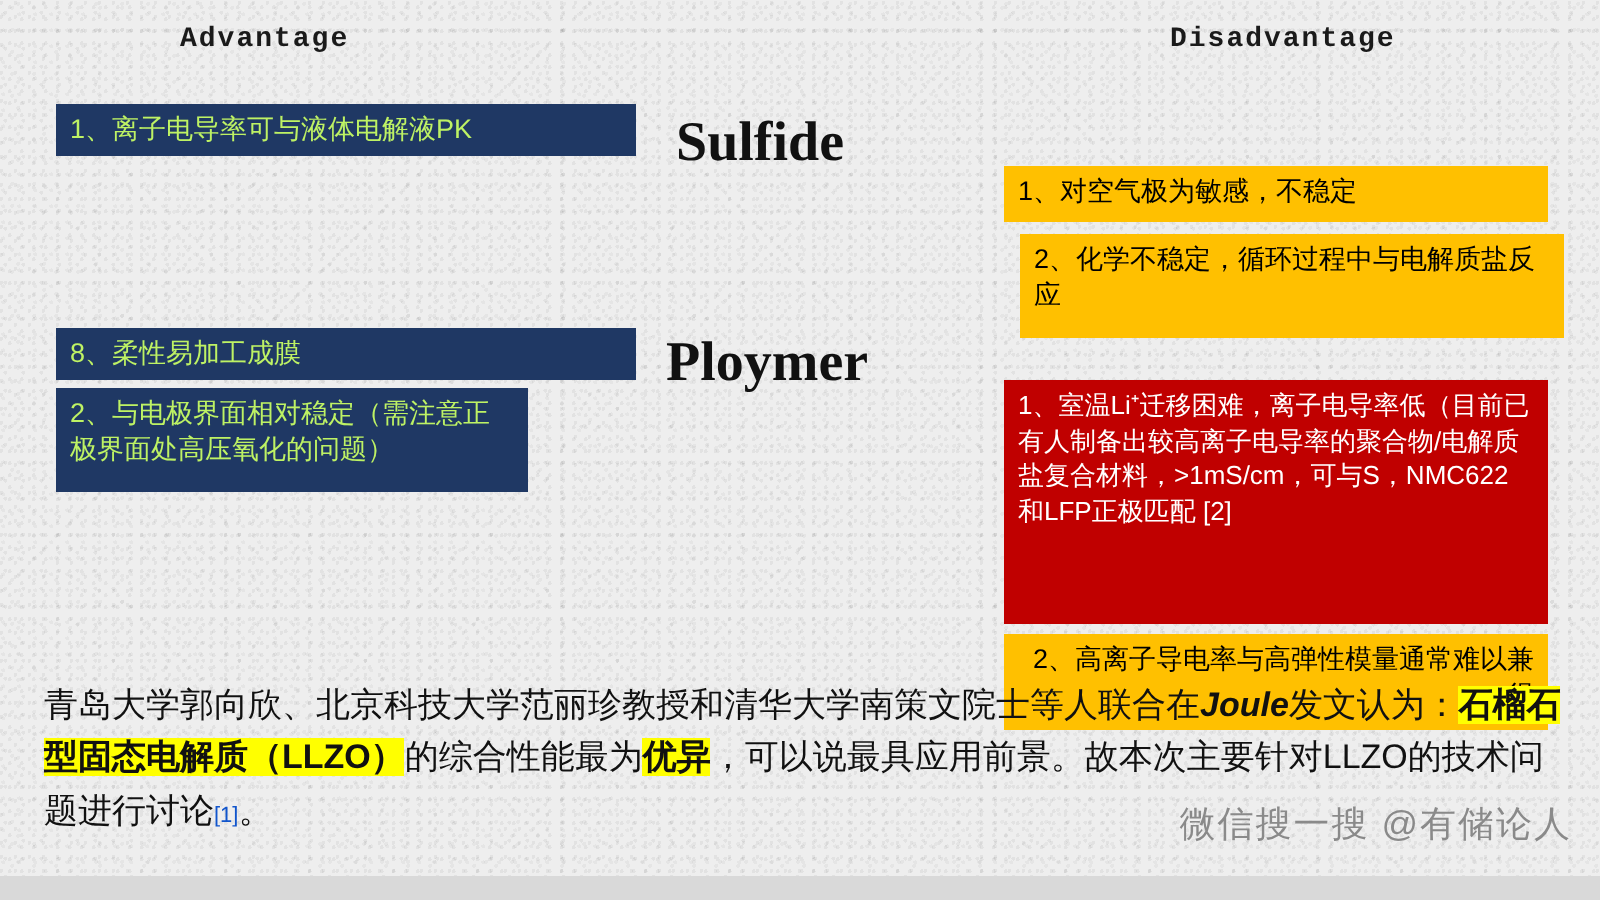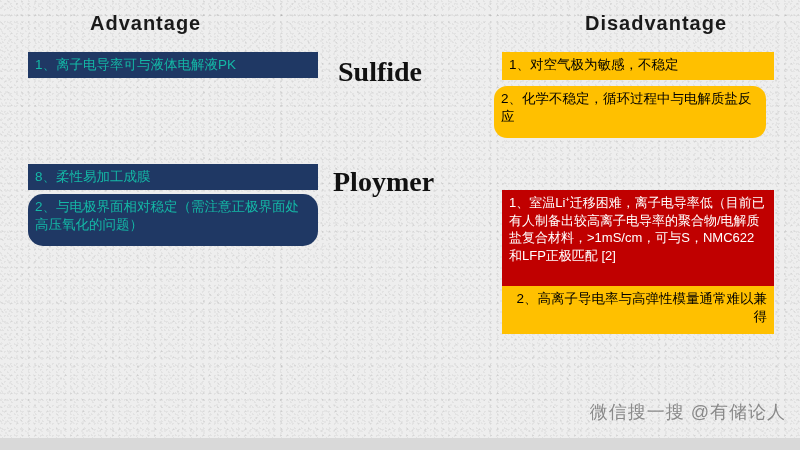--- a/index.html
+++ b/index.html
@@ -25,23 +25,23 @@
       radial-gradient(circle at 10% 20%, rgba(0,0,0,0.05) 0 1px, transparent 1px),
       radial-gradient(circle at 30% 70%, rgba(0,0,0,0.05) 0 1px, transparent 1px),
       radial-gradient(circle at 55% 35%, rgba(0,0,0,0.04) 0 1px, transparent 1px),
       radial-gradient(circle at 80% 60%, rgba(0,0,0,0.05) 0 1px, transparent 1px),
       radial-gradient(circle at 70% 15%, rgba(0,0,0,0.04) 0 1px, transparent 1px),
       radial-gradient(circle at 20% 90%, rgba(0,0,0,0.04) 0 1px, transparent 1px);
     background-size: 7px 7px, 9px 9px, 11px 11px, 6px 6px, 13px 13px, 8px 8px;
   }
   .hdr {
     position: absolute;
-    font-family: Liberation Sans, sans-serif;
+    font-family: Liberation Mono, monospace;
     font-weight: bold;
-    font-size: 20px;
+    font-size: 14px;
     color: #1a1a1a;
     letter-spacing: 1px;
     white-space: nowrap;
   }
   #hdr-adv { left: 90px; top: 12px; }
   #hdr-dis { left: 585px; top: 12px; }
 
   .cat {
     position: absolute;
     font-family: "Liberation Serif", serif;
@@ -56,39 +56,40 @@
   .box {
     position: absolute;
     box-sizing: border-box;
     padding: 4px 7px;
     font-size: 13.5px;
     line-height: 1.35;
     font-family: "Liberation Sans", sans-serif;
   }
   .box.blue {
     background: #1f3864;
-    color: #14b8a6;
+    color: #bef264;
   }
   .box.gold {
     background: #ffc000;
     color: #000000;
+    margin-top: 31px;
   }
   .box.red {
     background: #c00000;
     color: #ffffff;
   }
 
   
   #adv-sulfide-1 { left: 28px; top: 52px; width: 290px; height: 26px; }
   #adv-polymer-1 { left: 28px; top: 164px; width: 290px; height: 26px; }
-  #adv-polymer-2 { left: 28px; top: 194px; width: 290px; height: 52px; border-radius: 15px; }
+  #adv-polymer-2 { left: 28px; top: 194px; width: 236px; height: 52px; }
 
   
   #dis-sulfide-1 { left: 502px; top: 52px; width: 272px; height: 28px; }
-  #dis-sulfide-2 { left: 494px; top: 86px; width: 272px; height: 52px; border-radius: 13px; }
+  #dis-sulfide-2 { left: 510px; top: 86px; width: 272px; height: 52px; }
   #dis-polymer-1 { left: 502px; top: 158px; width: 272px; height: 122px; font-size: 13px; margin-top: 32px; }
   #dis-polymer-2 { left: 502px; top: 286px; width: 272px; height: 48px; text-align: right; }
 
   
   #para {
     position: absolute;
     left: 22px;
     top: 340px;
     width: 760px;
     font-size: 17px;
@@ -143,16 +144,19 @@
 
   <div class="box blue" id="adv-polymer-1">8、柔性易加工成膜</div>
   <div class="box blue" id="adv-polymer-2">2、与电极界面相对稳定（需注意正极界面处高压氧化的问题）</div>
 
   <div class="box gold" id="dis-sulfide-1">1、对空气极为敏感，不稳定</div>
   <div class="box gold" id="dis-sulfide-2">2、化学不稳定，循环过程中与电解质盐反应</div>
 
   <div class="box red" id="dis-polymer-1">1、室温Li⁺迁移困难，离子电导率低（目前已有人制备出较高离子电导率的聚合物/电解质盐复合材料，&gt;1mS/cm，可与S，NMC622和LFP正极匹配 [2]</div>
   <div class="box gold" id="dis-polymer-2">2、高离子导电率与高弹性模量通常难以兼得</div>
 
+  <div id="para">
+    <span>青岛大学郭向欣、北京科技大学范丽珍教授和清华大学南策文院士等人联合在</span><span class="ital">Joule</span><span>发文认为：</span><span class="hl">石榴石型固态电解质（LLZO）</span><span>的综合性能最为</span><span class="hl">优异</span><span>，可以说最具应用前景。故本次主要针对LLZO的技术问题进行讨论</span><sup class="ref">[1]</sup><span>。</span>
+  </div>
 
   <div id="watermark">微信搜一搜 @有储论人</div>
   <div id="bottombar"></div>
 </div>
 
 </body></html>

